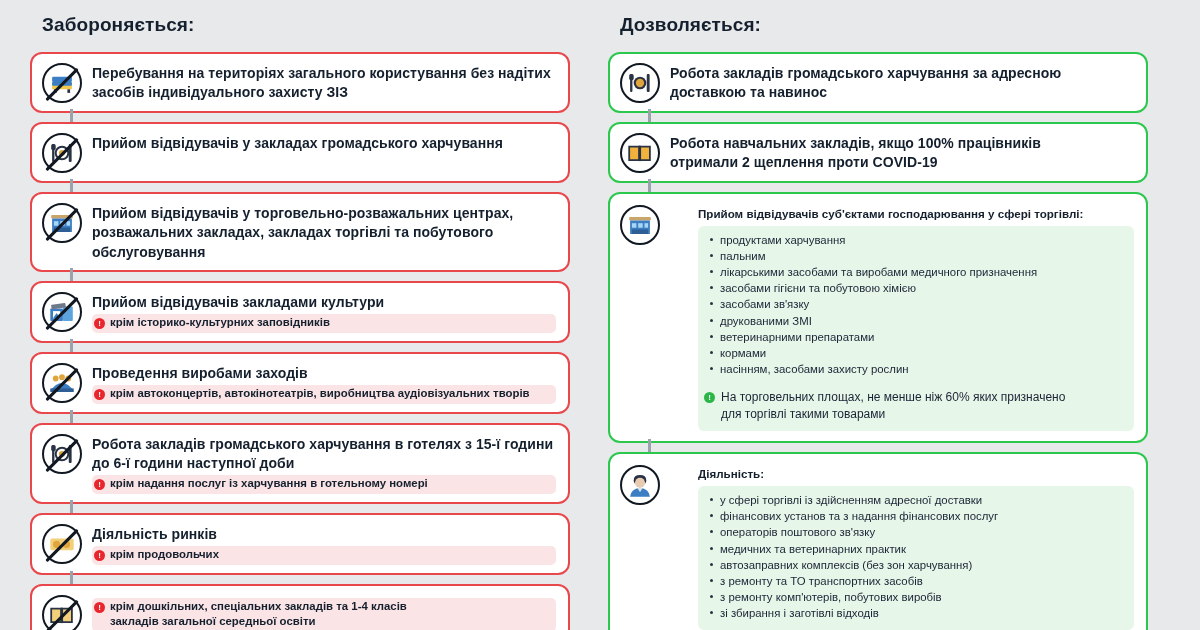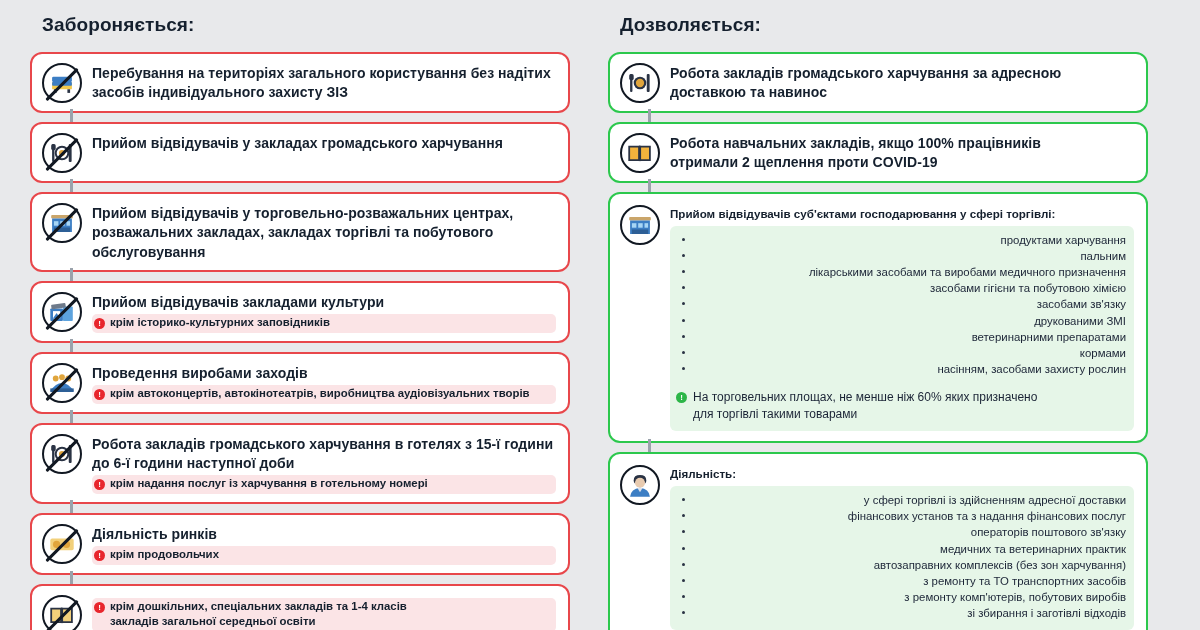--- a/index.html
+++ b/index.html
@@ -152,37 +152,37 @@
     font-size: 11.4px;
     font-weight: bold;
     line-height: 1.36;
     color: #15202e;
   }
 
   
   .list-card {
     flex-direction: row;
     padding: 10px 12px 10px 10px;
+    gap: 28px;
   }
   .list-head {
     font-size: 11.6px;
     font-weight: bold;
     color: #15202e;
     margin-bottom: 4px;
     line-height: 1.35;
   }
   .tint-box {
     background: #e6f6e8;
     border-radius: 6px;
     padding: 6px 8px 8px 6px;
   }
   ul.bullets {
     list-style: none;
     margin: 0 0 0 4px;
-    text-align: right;
   }
   ul.bullets li {
     font-size: 11.4px;
     line-height: 1.42;
     color: #1b2436;
     padding-left: 12px;
     position: relative;
   }
   ul.bullets li::before {
     content: "";

